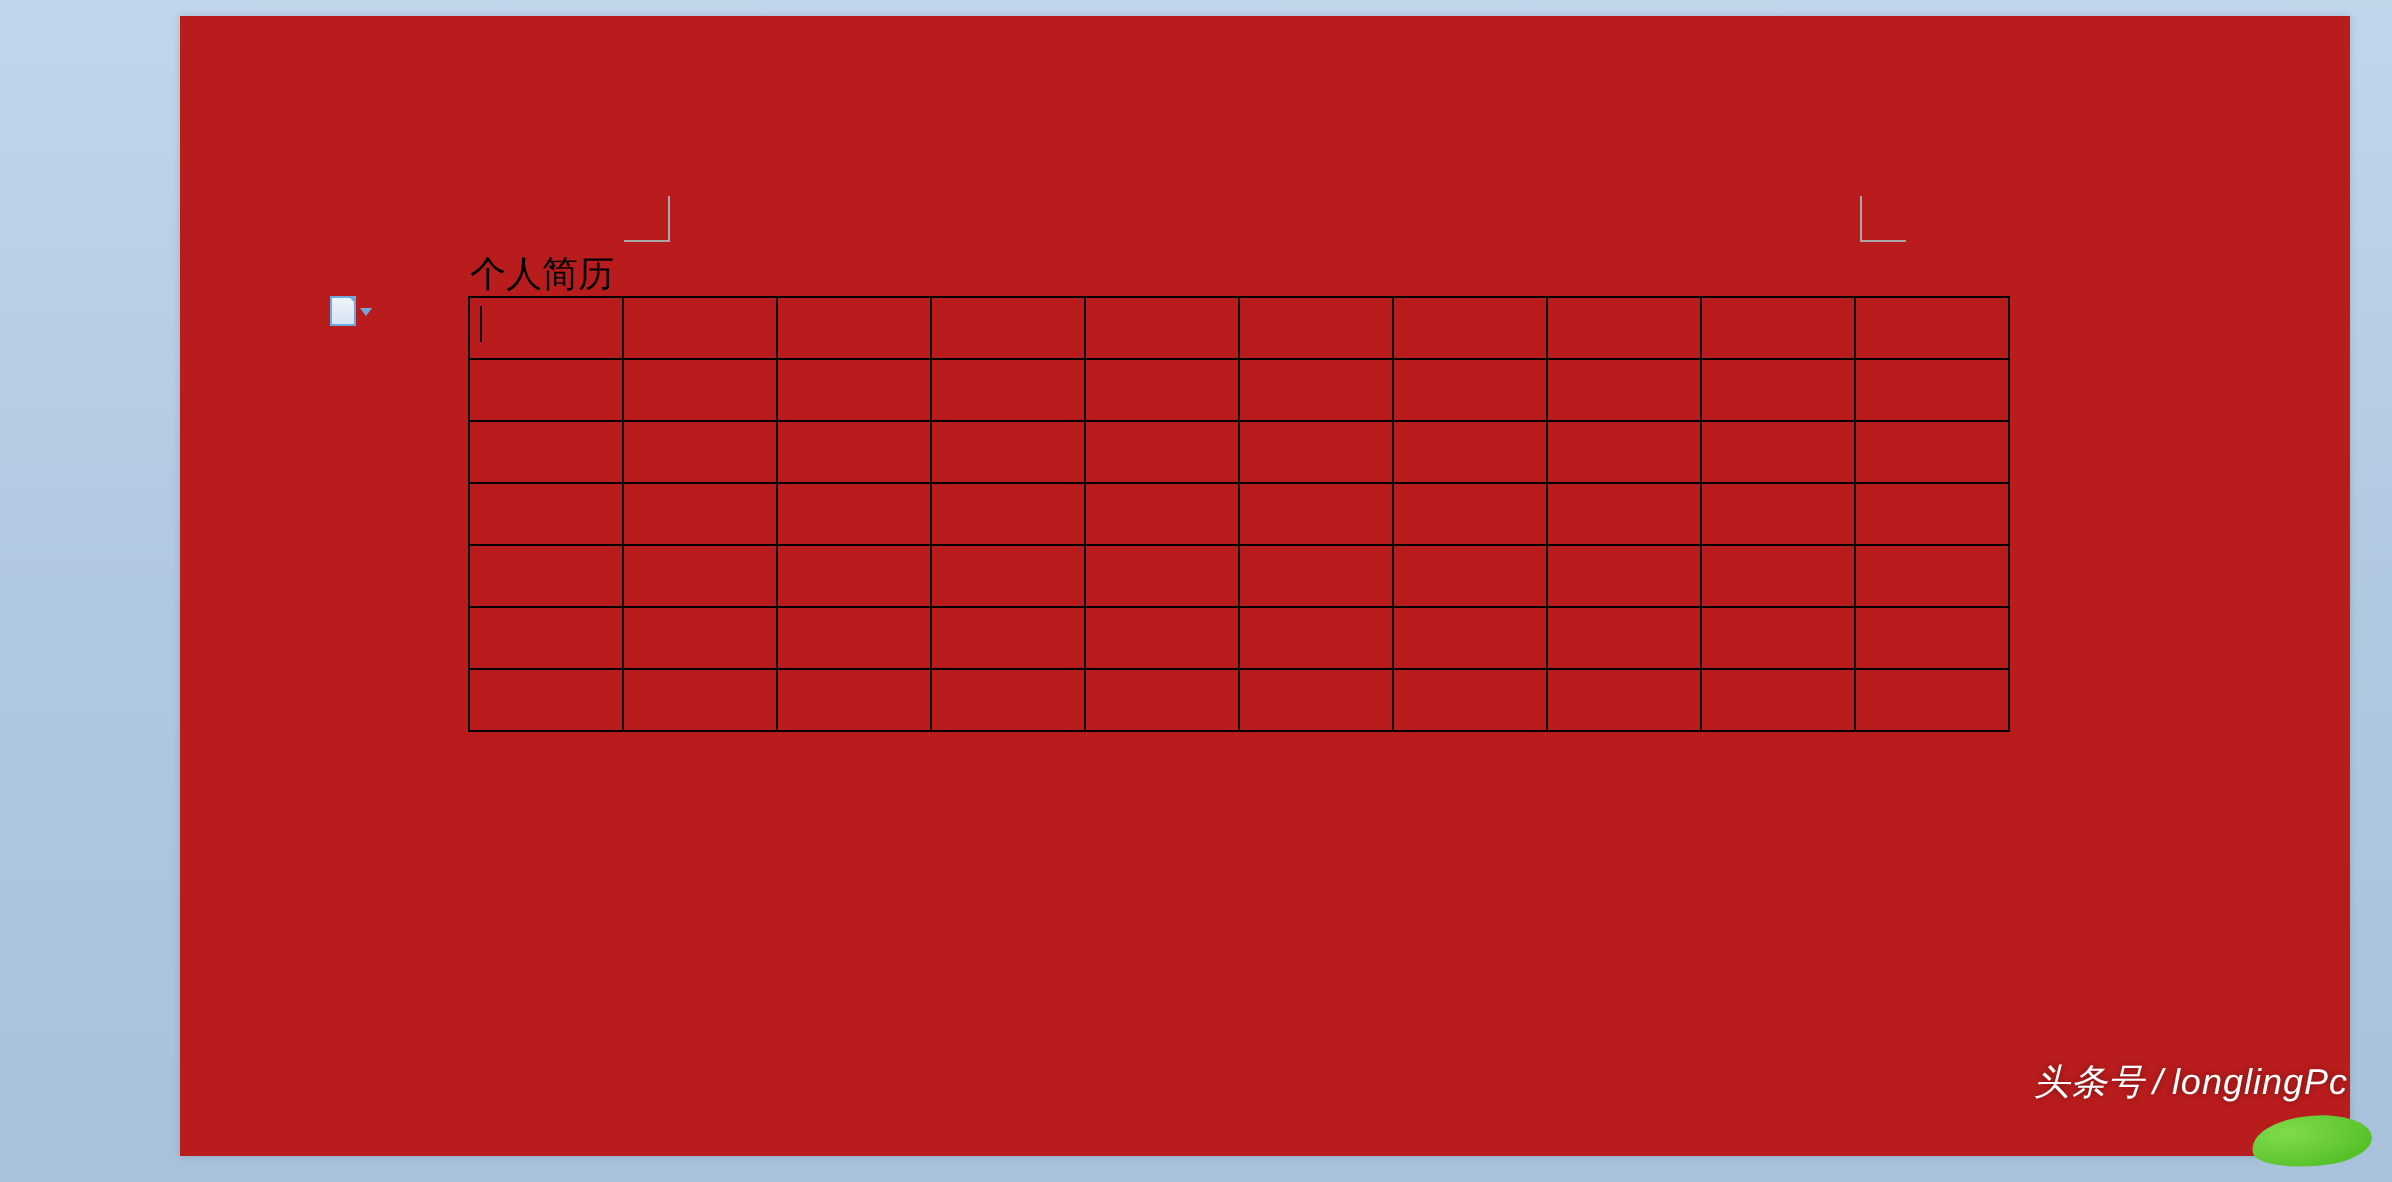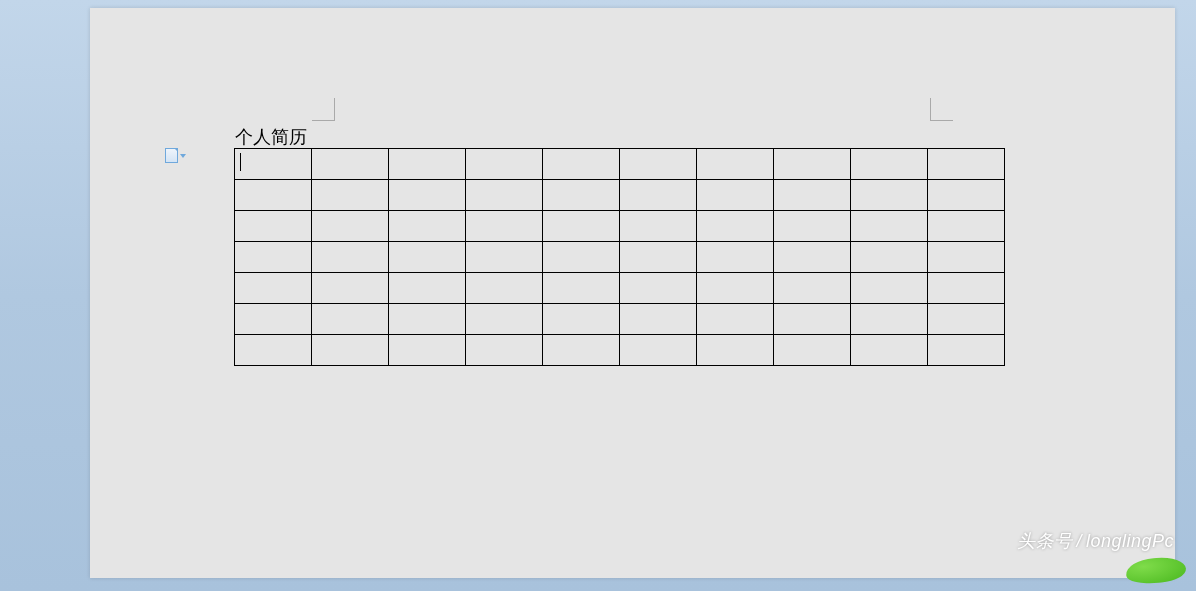--- a/index.html
+++ b/index.html
@@ -15,21 +15,21 @@
     position: relative;
     width: 1196px;
     height: 591px;
   }
   .page {
     position: absolute;
     left: 90px;
     top: 8px;
     width: 1085px;
     height: 570px;
-    background: #e5e5e5;
+    background: #b91c1c;
     box-shadow: 0 0 4px rgba(0,0,0,0.15);
   }
   
   .margin-tick {
     position: absolute;
     width: 22px;
     height: 22px;
     border-color: #a9a9a9;
     border-style: solid;
     border-width: 0;

